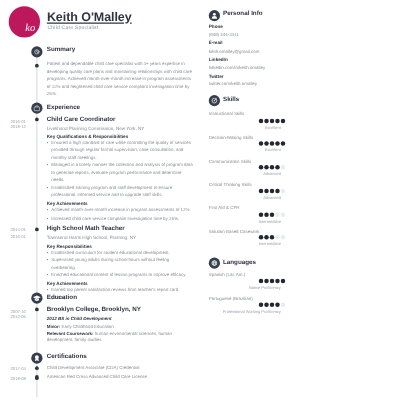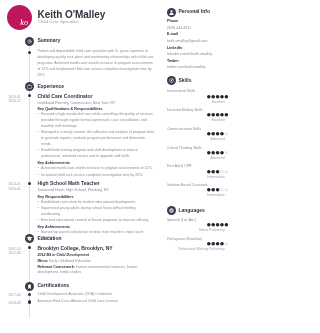--- a/index.html
+++ b/index.html
@@ -7,21 +7,21 @@
   body{width:235px;height:333px;background:#fff;overflow:hidden;
        font-family:"Liberation Sans",sans-serif;color:#878d96;}
   .page{position:relative;width:235px;height:333px;background:#fff;overflow:hidden;}
 
   .avatar{position:absolute;left:6.5px;top:4.5px;width:25px;height:25px;border-radius:50%;
           background:#be185d;}
   .avatar span{position:absolute;right:3.2px;bottom:2.6px;color:#fff;font-style:italic;
           font-weight:400;font-size:8.4px;line-height:8.4px;letter-spacing:.1px;
           font-family:"Liberation Serif",serif;}
   .hname{position:absolute;left:37.5px;top:9.6px;font-size:10px;font-weight:700;color:#2f3440;
-         line-height:10px;letter-spacing:-.05px;white-space:nowrap;}
+         line-height:10px;letter-spacing:-.05px;white-space:nowrap;text-decoration:underline;}
   .htitle{position:absolute;left:38px;top:20.3px;font-size:4.05px;color:#8d939c;
           line-height:4.4px;letter-spacing:.15px;white-space:nowrap;}
 
   .rail{position:absolute;left:29.45px;width:0.6px;background:#dcdfe4;}
 
   .sicon{position:absolute;left:25.2px;width:9px;height:9px;border-radius:50%;background:#363d4b;}
   .sicon svg{display:block;width:9px;height:9px;}
   .stitle{position:absolute;left:37.4px;font-size:5px;font-weight:700;color:#2f3440;
           line-height:5px;white-space:nowrap;}
 

